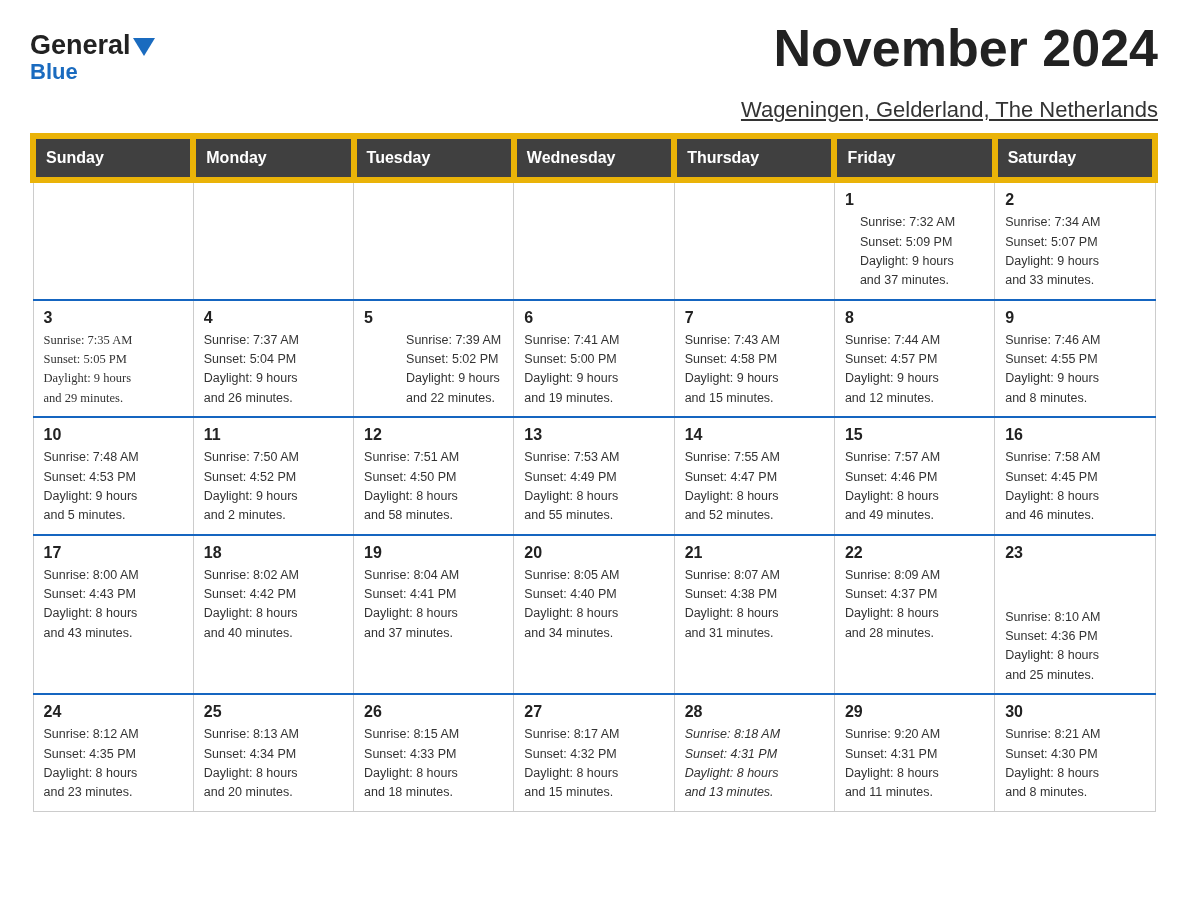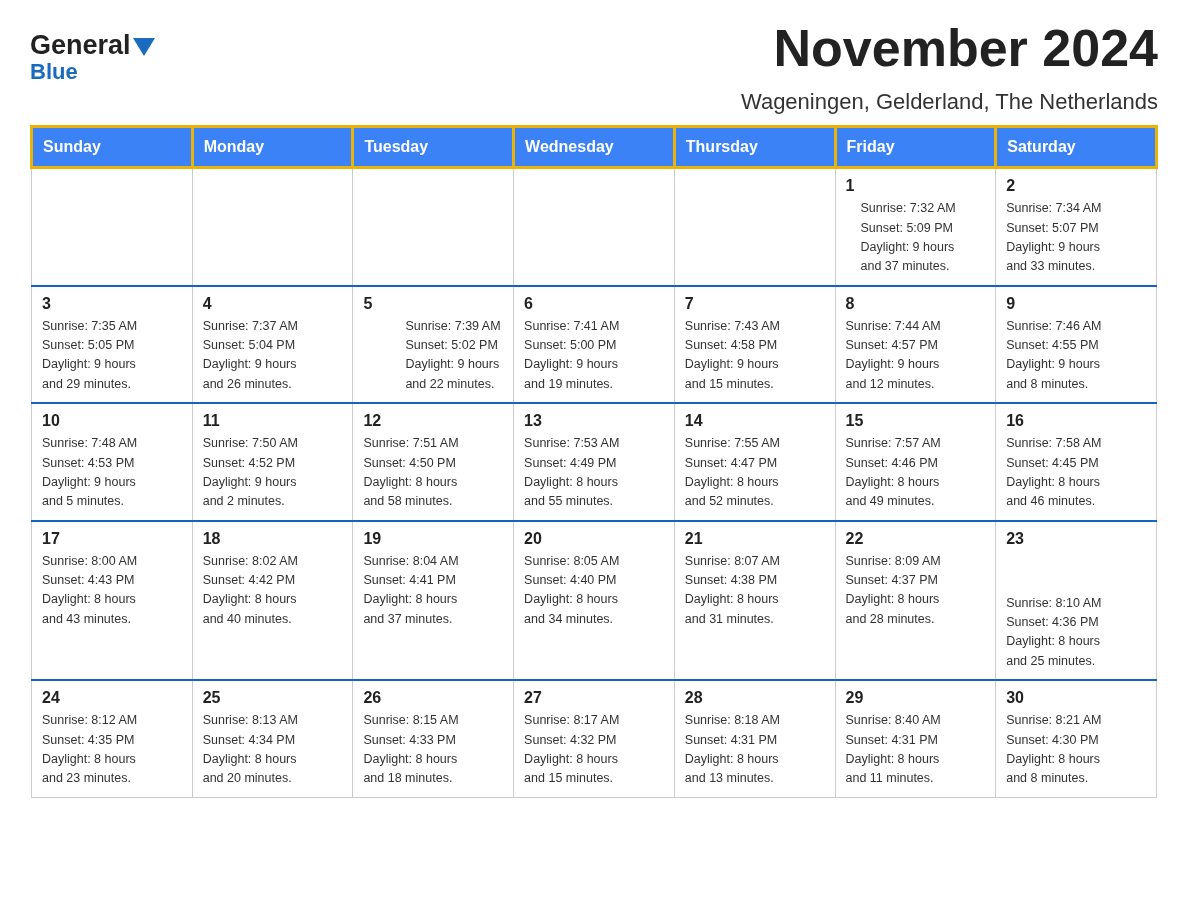--- a/index.html
+++ b/index.html
@@ -27,35 +27,36 @@
     }
     .calendar-title {
       font-size: 52px;
       font-weight: bold;
       color: #222;
       line-height: 1.1;
     }
     .calendar-subtitle {
       font-size: 22px;
       color: #333;
-      margin-top: 12px;
+      margin-top: 20px;
+      text-decoration: underline;
     }
     .calendar {
       width: 100%;
       border-collapse: collapse;
       margin-top: 10px;
     }
     .calendar th {
-      background-color: #3b82f6;
+      background-color: #404040;
       color: #fff;
       font-size: 16px;
       font-weight: bold;
       padding: 10px 10px;
       text-align: left;
-      border: 3px solid #eab308;
+      border: 6px solid #eab308;
     }
     .calendar td {
       border: 1px solid #ccc;
       border-top: 2px solid #1565c0;
       vertical-align: top;
       padding: 8px 10px;
       width: 14.28%;
       min-height: 110px;
       background: #fff;
     }
@@ -146,21 +147,21 @@
           <div class="day-number">2</div>
           <div class="day-info" style="white-space: pre-line;">Sunrise: 7:34 AM
 Sunset: 5:07 PM
 Daylight: 9 hours
 and 33 minutes.</div>
         </td>
       </tr>
       <tr>
         <td>
           <div class="day-number">3</div>
-          <div class="day-info" style="white-space: pre-line;">Sunrise: 7:35 AM
+          <div class="day-info" style="white-space: pre-line; font-family: Liberation Serif, serif;">Sunrise: 7:35 AM
 Sunset: 5:05 PM
 Daylight: 9 hours
 and 29 minutes.</div>
         </td>
         <td>
           <div class="day-number">4</div>
           <div class="day-info" style="white-space: pre-line;">Sunrise: 7:37 AM
 Sunset: 5:04 PM
 Daylight: 9 hours
 and 26 minutes.</div>
@@ -327,28 +328,28 @@
         </td>
         <td>
           <div class="day-number">27</div>
           <div class="day-info" style="white-space: pre-line;">Sunrise: 8:17 AM
 Sunset: 4:32 PM
 Daylight: 8 hours
 and 15 minutes.</div>
         </td>
         <td>
           <div class="day-number">28</div>
-          <div class="day-info" style="white-space: pre-line;">Sunrise: 8:18 AM
+          <div class="day-info" style="white-space: pre-line; font-style: italic;">Sunrise: 8:18 AM
 Sunset: 4:31 PM
 Daylight: 8 hours
 and 13 minutes.</div>
         </td>
         <td>
           <div class="day-number">29</div>
-          <div class="day-info" style="white-space: pre-line;">Sunrise: 8:40 AM
+          <div class="day-info" style="white-space: pre-line;">Sunrise: 9:20 AM
 Sunset: 4:31 PM
 Daylight: 8 hours
 and 11 minutes.</div>
         </td>
         <td>
           <div class="day-number">30</div>
           <div class="day-info" style="white-space: pre-line;">Sunrise: 8:21 AM
 Sunset: 4:30 PM
 Daylight: 8 hours
 and 8 minutes.</div>

